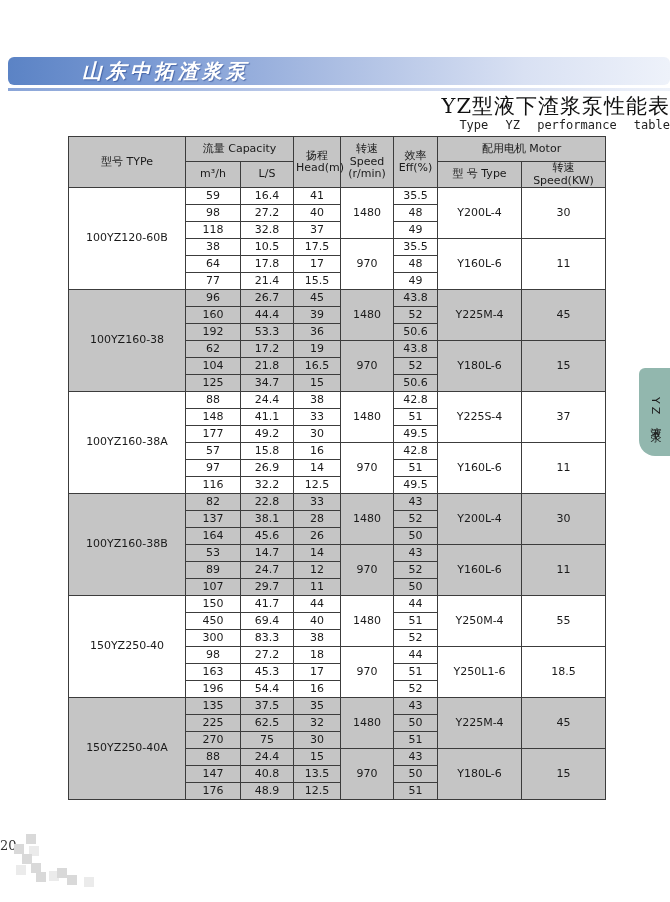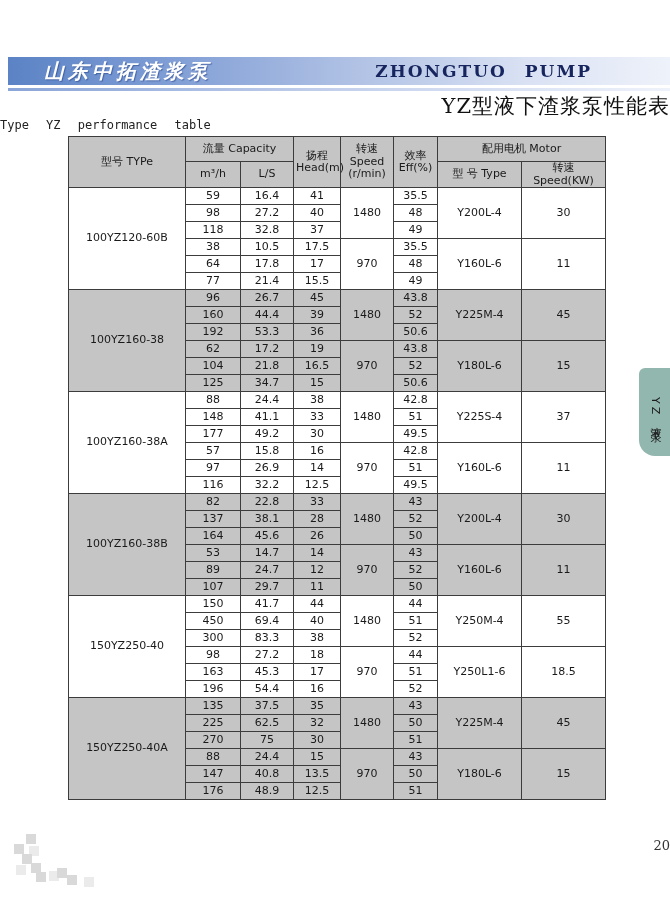--- a/index.html
+++ b/index.html
@@ -14,21 +14,22 @@
 
   
   .topbar {
     position: absolute;
     left: 8px; right: 0; top: 57px;
     height: 28px;
     background: linear-gradient(to right, #5b83c5 0%, #7c9bd4 22%, #a9bce2 48%, #d9e1f3 78%, #eef2fa 100%);
     display: flex;
     align-items: center;
     justify-content: space-between;
-    padding: 0 78px 0 36px;
+    padding: 0 78px 0 74px;
+    border-radius: 6px;
   }
   .logo {
     color: #ffffff;
     font-family: "DejaVu Serif", serif;
     font-weight: bold;
     font-style: italic;
     font-size: 20px;
     letter-spacing: 4px;
     text-shadow: 1px 1px 1px rgba(40,70,140,.6);
   }
@@ -51,21 +52,21 @@
   .title {
     position: absolute; left: 0; right: 0; top: 92px;
     text-align: right;
     font-family: "DejaVu Serif", serif;
     font-size: 21px;
     letter-spacing: 1px;
     color: #111;
   }
   .subtitle {
     position: absolute; left: 0; right: 0; top: 118px;
-    text-align: left;
+    text-align: right;
     font-family: "DejaVu Sans Mono", monospace;
     font-size: 12px;
     word-spacing: 10px;
     color: #222;
   }
 
   
   table.perf {
     position: absolute;
     left: 68px; top: 136px;
@@ -104,36 +105,35 @@
     writing-mode: vertical-rl;
     font-size: 11px;
     letter-spacing: 3px;
     color: #1c1c1c;
   }
 
   
   .page-number {
     position: absolute;
     left: 0; right: 0; top: 838px;
-    text-align: right;
+    text-align: left;
     font-family: "DejaVu Serif", serif;
     font-size: 13px;
     color: #333;
   }
   .deco { position: absolute; left: 0; top: 0; width: 1px; height: 1px; }
   .deco span { position: absolute; width: 10px; height: 10px; }
   .deco .m { background: #d9d9d9; }
   .deco .l { background: #ebebeb; }
 </style>
 </head>
 <body>
 
 <div class="topbar">
   <span class="logo">山东中拓渣浆泵</span>
-  <span class="brand">ZHONGTUO PUMP</span>
 </div>
 <div class="bar-underline"></div>
 
 <div class="title">YZ型液下渣浆泵性能表</div>
 <div class="subtitle">Type YZ performance table</div>
 
 <table class="perf">
   <colgroup>
     <col style="width:117px">
       <col style="width:55px">

